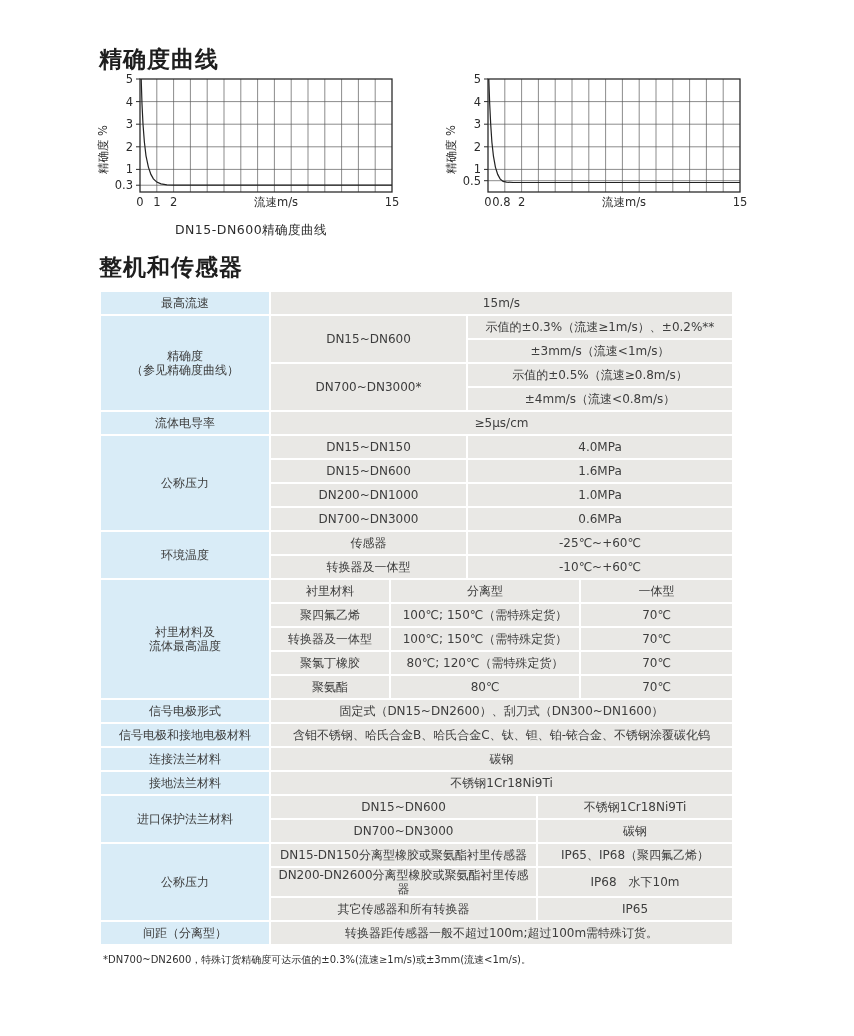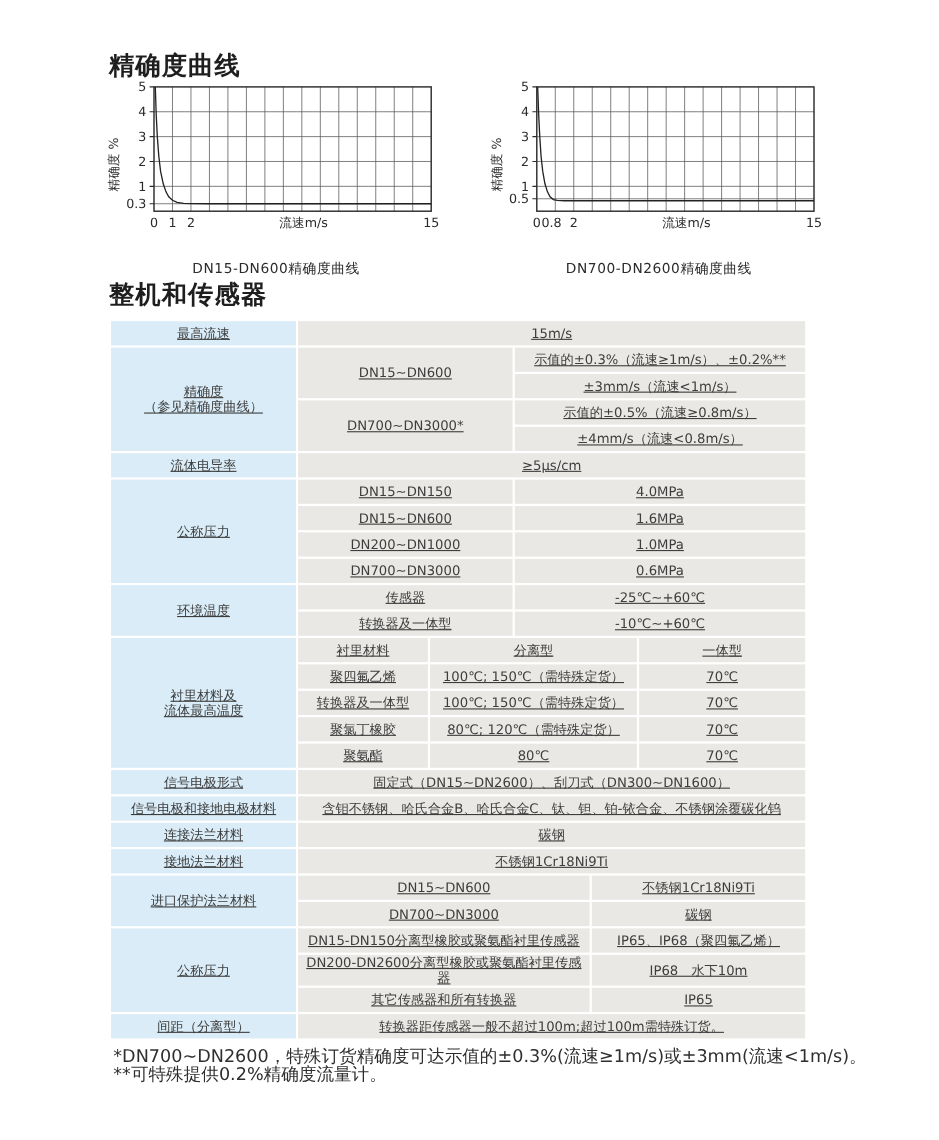--- a/index.html
+++ b/index.html
@@ -12,36 +12,36 @@
     position:absolute;left:99px;font-size:23px;font-weight:bold;color:#1e1e1e;
     letter-spacing:1px;
   }
   #heading-accuracy{top:44px;}
   #heading-system{top:252px;}
 
   
   #charts{position:absolute;left:94px;top:72px;display:flex;gap:34px;}
   .chart-block{width:314px;}
   .chart-caption{
-    text-align:center;font-size:12.5px;color:#2b2b2b;margin-top:14px;letter-spacing:0.5px;
+    text-align:center;font-size:12.5px;color:#2b2b2b;margin-top:0;letter-spacing:0.5px;
   }
   svg text{font-family:"DejaVu Sans","Liberation Sans",sans-serif;fill:#2b2b2b;}
 
   
-  #spec-table-wrap{position:absolute;left:99px;top:290px;text-decoration:underline;}
+  #spec-table-wrap{position:absolute;left:99px;top:290px;}
   table.spec{border-collapse:separate;border-spacing:2px;table-layout:fixed;}
   table.spec td{
     height:22px;text-align:center;vertical-align:middle;
     font-size:12px;line-height:14px;padding:0 3px;overflow:hidden;
   }
   td.lbl{background:#d9ecf7;color:#3d3d3d;white-space:pre-line;}
   td.dat{background:#e9e8e5;color:#3d3d3d;margin-top:22px;}
 
   
-  #footnotes{position:absolute;left:103px;top:951px;font-size:16px;color:#2e2e2e;line-height:17px;}
+  #footnotes{position:absolute;left:103px;top:951px;font-size:10px;color:#2e2e2e;line-height:17px;}
 </style>
 </head>
 <body>
 
 <div class="heading" id="heading-accuracy">精确度曲线</div>
 
 <div id="charts">
     <div class="chart-block"><svg width="314" height="146" viewBox="0 0 314 146">
         <g stroke="#5a5a5a" stroke-width="0.7">
           <line x1="62.8" y1="7" x2="62.8" y2="120"></line>
@@ -120,21 +120,21 @@
         <text x="39" y="101.4" text-anchor="end" font-size="11.5">1</text>
         <line x1="42" y1="108.7" x2="46" y2="108.7" stroke="#2b2b2b" stroke-width="1"></line>
         <text x="39" y="112.7" text-anchor="end" font-size="11.5">0.5</text>
         <text x="46" y="134" text-anchor="middle" font-size="11.5">0</text>
         <text x="59.44" y="134" text-anchor="middle" font-size="11.5">0.8</text>
         <text x="79.6" y="134" text-anchor="middle" font-size="11.5">2</text>
         <text x="298" y="134" text-anchor="middle" font-size="11.5">15</text>
         <text x="182" y="134" text-anchor="middle" font-size="11.5">流速m/s</text>
         <text x="13" y="77.5" font-size="11.5" text-anchor="middle" transform="rotate(-90 13 77.5)">精确度  %</text>
         <path d="M46.8 7.0 L47.7 31.9 L48.7 52.2 L49.9 70.3 L51.4 83.8 L53.4 95.1 L55.7 102.4 L58.1 106.9 L61.1 109.4 L64.5 110.1 L71.2 110.5 L79.6 110.5 L298.0 110.5" fill="none" stroke="#222" stroke-width="1.2"></path>
-      </svg><div class="chart-caption">DN700-DN2600精确度曲线</div></div>
+      </svg></div>
   </div>
 
 <div class="heading" id="heading-system">整机和传感器</div>
 
 <div id="spec-table-wrap">
   <table class="spec">
     <colgroup id="spec-cols">
         <col style="width: 168px;">
         <col style="width: 118px;">
         <col style="width: 75px;">
@@ -261,14 +261,13 @@
         <tr>
           <td class="lbl" rowspan="1">间距（分离型）</td>
           <td class="dat" colspan="5">转换器距传感器一般不超过100m;超过100m需特殊订货。</td>
         </tr>
       </tbody>
   </table>
 </div>
 
 <div id="footnotes">
   <div>*DN700~DN2600，特殊订货精确度可达示值的±0.3%(流速≥1m/s)或±3mm(流速&lt;1m/s)。</div>
-  <div>**可特殊提供0.2%精确度流量计。</div>
 </div>
 
 </body></html>

